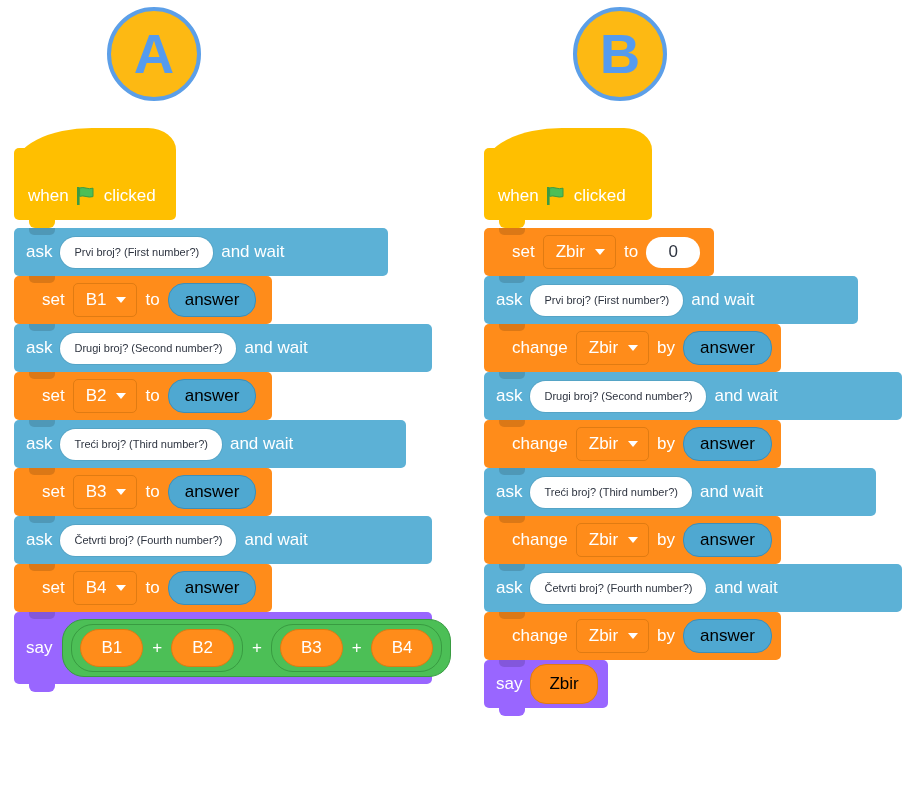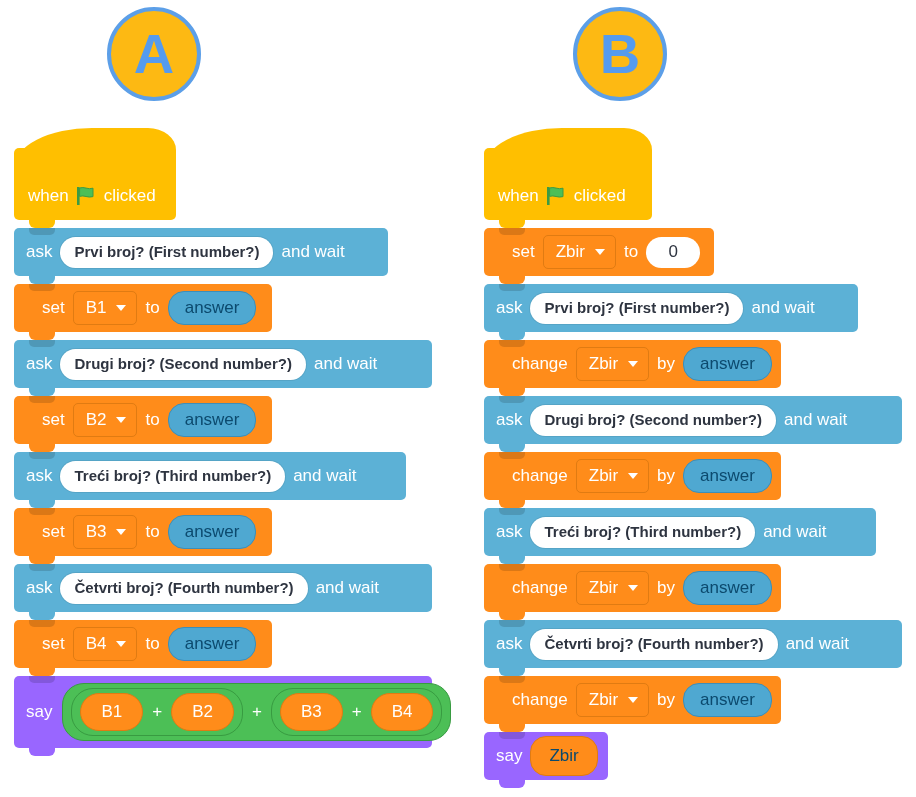--- a/index.html
+++ b/index.html
@@ -29,21 +29,20 @@
 
   
   .script{position:absolute;}
   #script-a{left:14px;top:148px;}
   #script-b{left:484px;top:148px;}
 
   
   .blk{
     position:relative;
     height:48px;
-    margin-bottom:8px;
     display:flex;align-items:center;
     box-sizing:border-box;
     padding:0 12px 0 12px;
     border-radius:5px;
     color:#ffffff;
     font-size:17px;
     white-space:nowrap;
   }
   
   .blk::before{
@@ -103,25 +102,24 @@
 
   
   .lbl{color:#ffffff;}
 
   
   .oval-text{
     background:#ffffff;
     color:#2E3440;
     border-radius:16px;
     padding:4px 14px 5px;
-    font-size:15px;
+    font-size:11px;
     margin:0 8px;
     line-height:22px;
     box-shadow:0 0 0 1px rgba(0,0,0,0.07);
-    font-weight:bold;
   }
   
   .oval-num{
     background:#ffffff;
     color:#2E3440;
     border-radius:16px;
     padding:4px 16px 5px;
     font-size:17px;
     margin:0 0 0 8px;
     line-height:22px;
@@ -144,21 +142,21 @@
     border-left:5px solid transparent;
     border-right:5px solid transparent;
     border-top:6px solid #ffffff;
   }
 
   
   .rep{
     border-radius:16px;
     padding:6px 16px;
     font-size:17px;
-    color:#0c4a6e;
+    color:#000000;
     line-height:20px;
     display:inline-flex;align-items:center;
     box-sizing:border-box;
   }
   .rep-sensing{background:#4FA8D1;border:1px solid #3D8EB8;margin-left:8px;}
   .rep-var{background:#FF8C1A;border:1px solid #E07B12;}
 
   
   .op{
     display:inline-flex;align-items:center;

